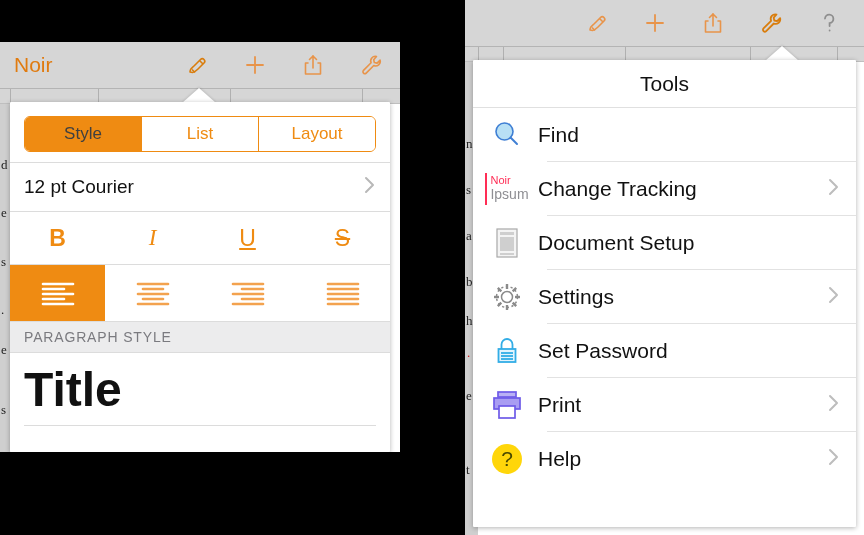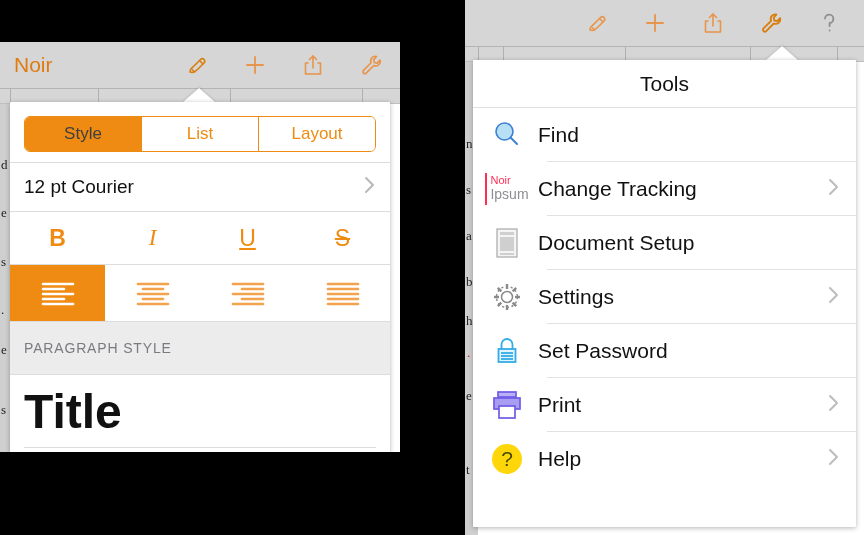--- a/index.html
+++ b/index.html
@@ -93,21 +93,21 @@
   .bius.u { text-decoration: underline; }
   .bius.s { text-decoration: line-through; }
 
   .align-row { display: flex; height: 56px; background: #fff; }
   .align {
     flex: 1; display: flex; align-items: center; justify-content: center;
   }
   .align.active { background: #ef8b12; }
 
   .section-head {
-    background: #ececed; height: 54px;
+    background: #ececed; height: 32px;
     display: flex; align-items: center; padding: 4px 14px;
     font-size: 14px; letter-spacing: .06em; color: #7a7a7f;
     border-top: 1px solid #dcdcdc; border-bottom: 1px solid #dcdcdc;
   }
   .style-row {
     height: 72px; display: flex; align-items: center; padding: 0 14px;
     background: #fff;
   }
   .style-row .name {
     font-size: 48px; font-weight: bold; color: #111;

